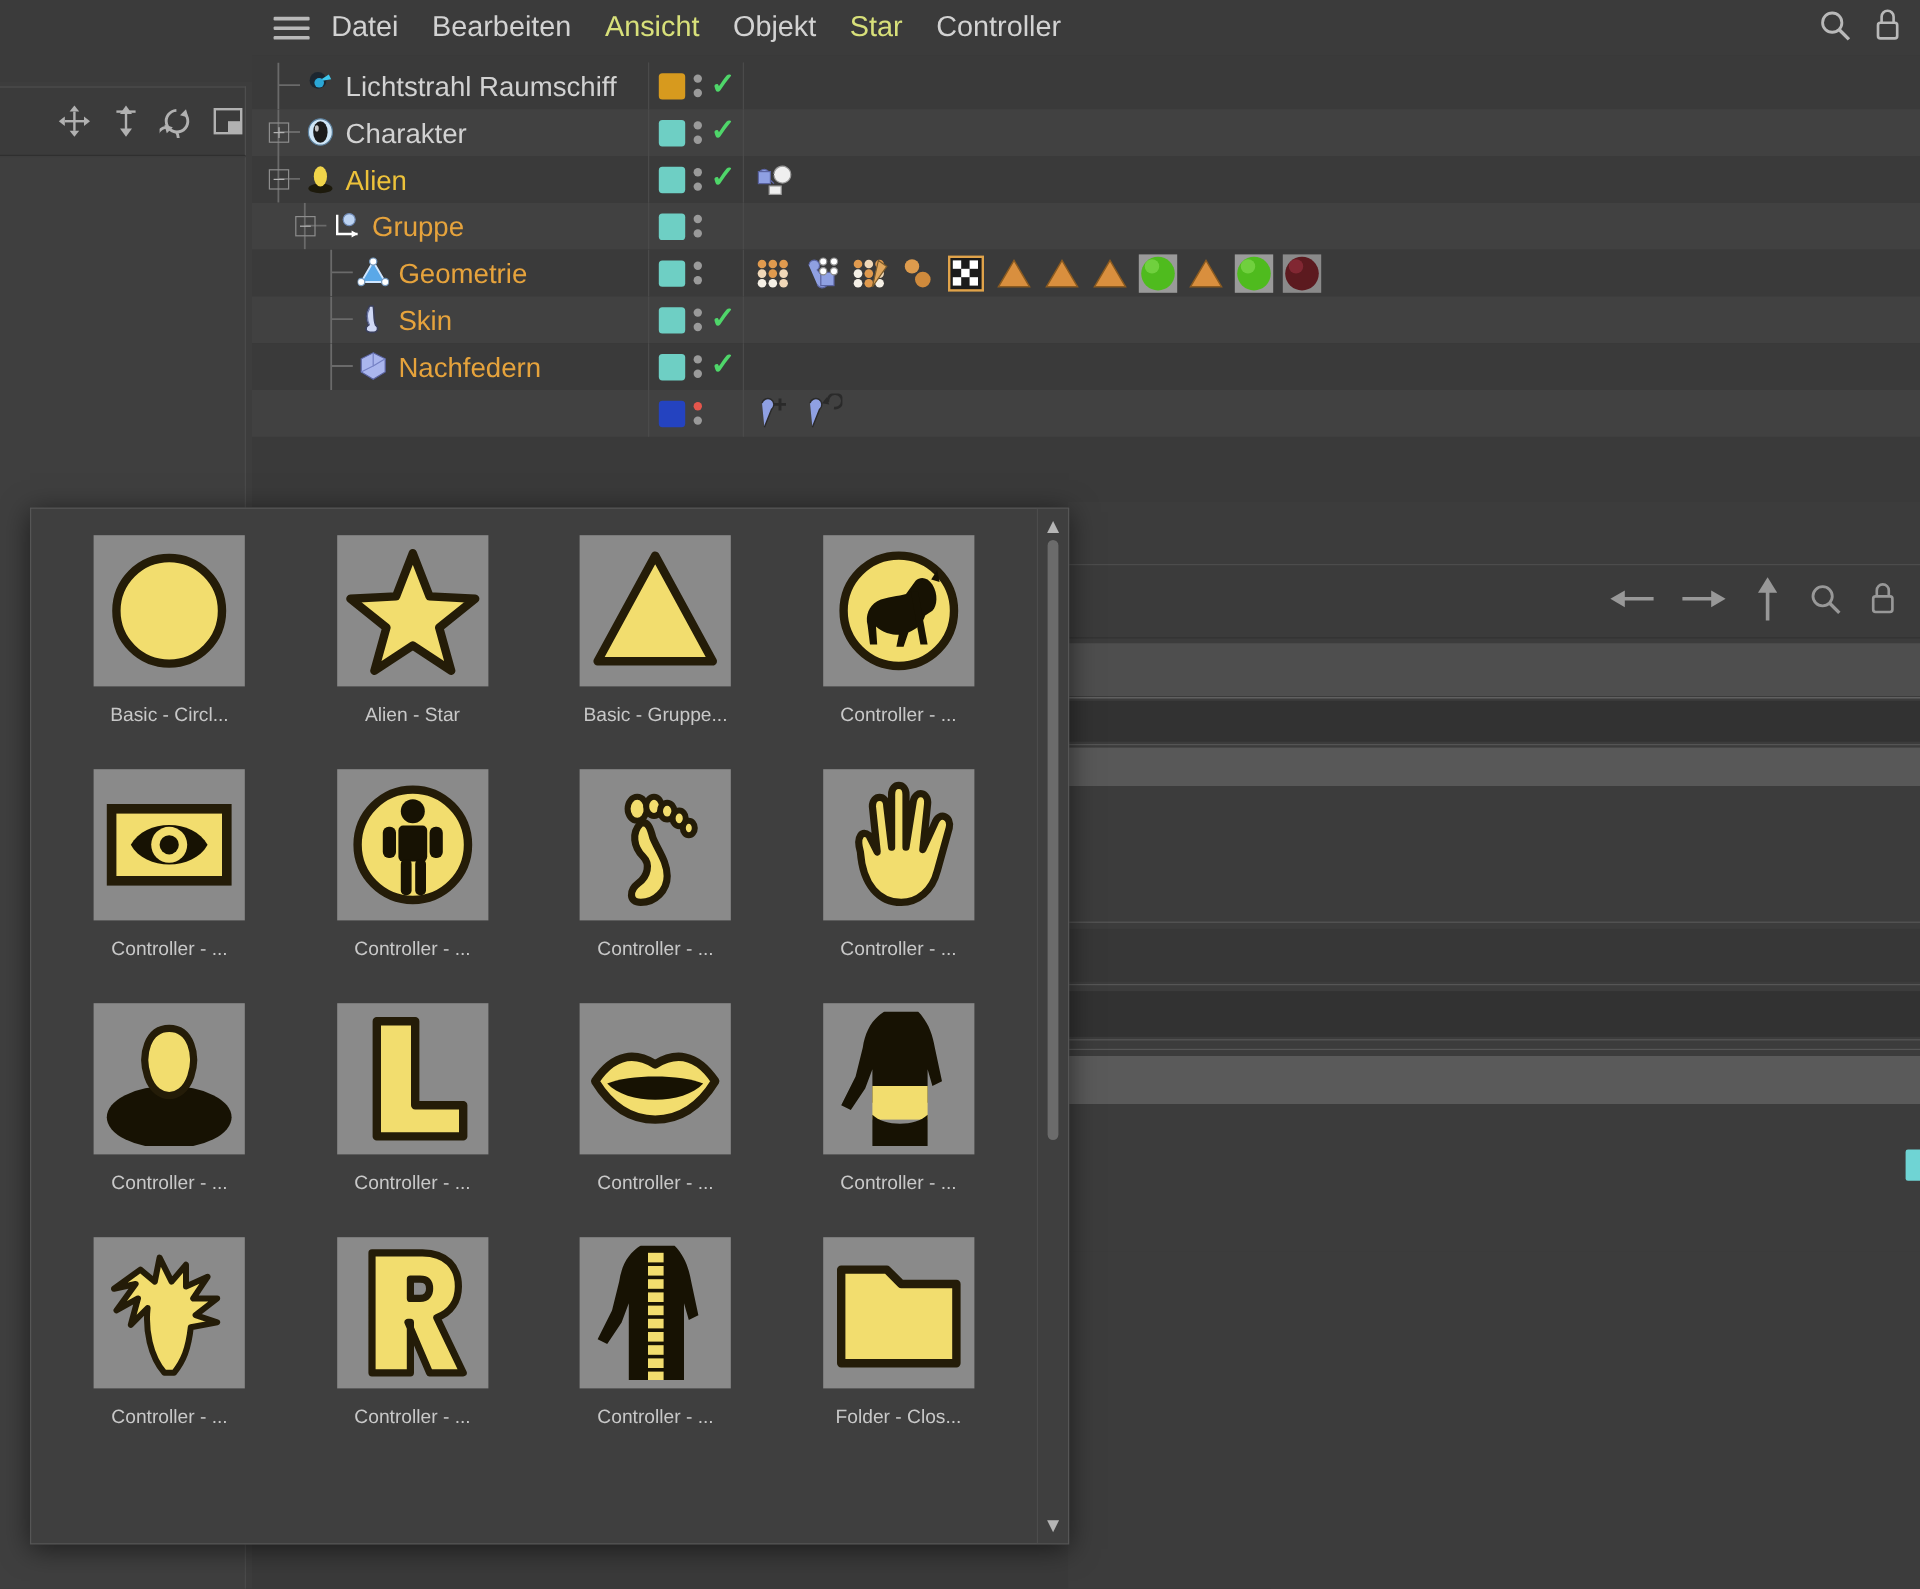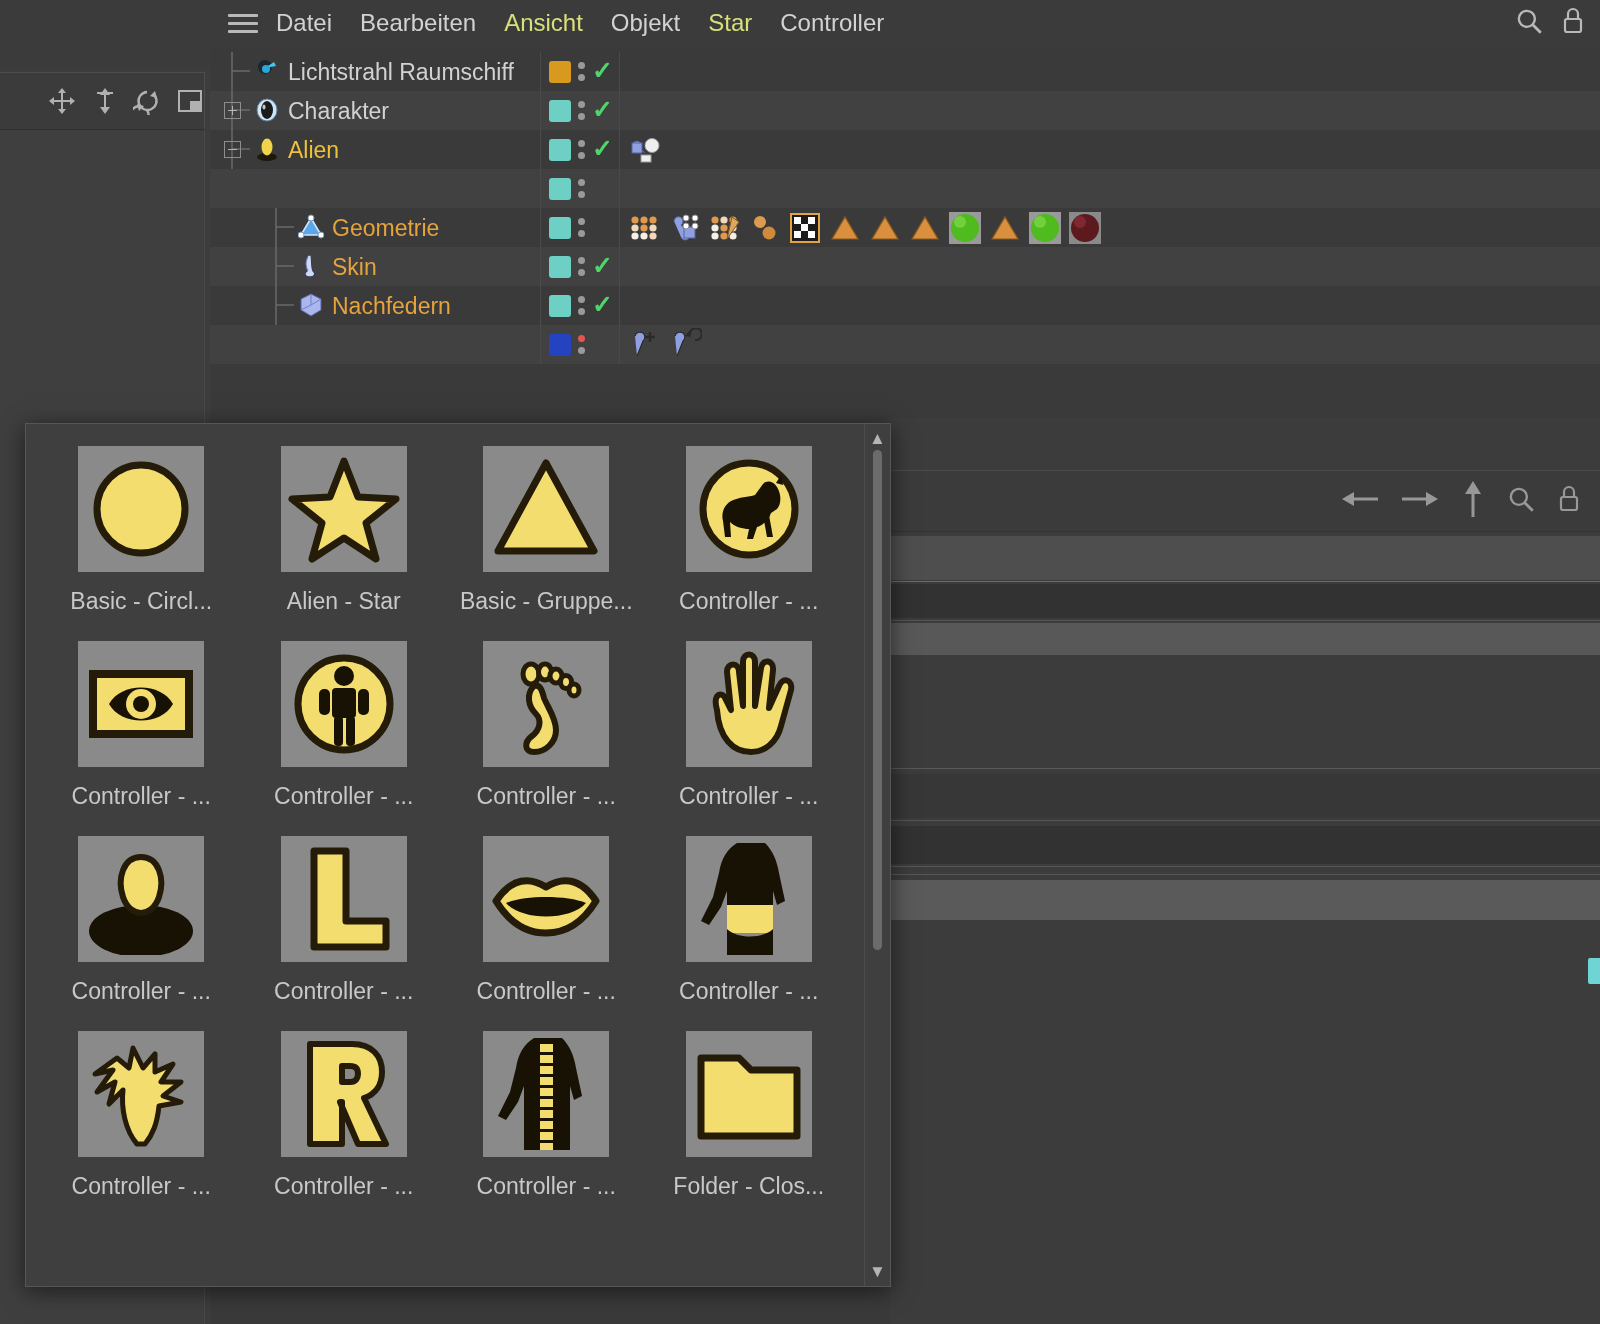--- a/index.html
+++ b/index.html
@@ -264,21 +264,21 @@
   .thumb {
     width: 126px; height: 126px;
     background: #8a8a8a;
     display: flex;
     align-items: center;
     justify-content: center;
     overflow: hidden;
   }
   .cell-label {
     margin-top: 16px;
-    font-size: 23px;
+    font-size: 16px;
     color: #c8c8c8;
     white-space: nowrap;
   }
 
   .dlg-scroll {
     width: 26px;
     background: #3f3f3f;
     border-left: 1px solid #4c4c4c;
     position: relative;
     display: flex;
@@ -484,20 +484,35 @@
           <div class="om-tags">
             <span class="tagico"><svg width="34" height="34" viewBox="0 0 34 34">
         <path d="M4 12 a5 5 0 1 1 9 4 l4 4" fill="#8fa0e2" stroke="#5a63a0"></path>
         <rect x="4" y="10" width="10" height="10" fill="#8fa0e2" stroke="#5a63a0"></rect>
         <path d="M17 12 a7 7 0 1 1 0 1" fill="#efefef" stroke="#9a9a9a"></path>
         <rect x="13" y="22" width="10" height="7" fill="#efefef" stroke="#9a9a9a"></rect>
               </svg></span>
           </div>
         </div>
         <div class="om-row alt">
+          <div class="om-namecell">
+            <div class="om-gutter">
+              <svg width="330" height="39" style="position:absolute;left:0;top:0">
+         <line x1="44" y1="0" x2="44" y2="39" stroke="#6a6a6a" stroke-width="1.5"></line>
+         <line x1="44" y1="19" x2="62" y2="19" stroke="#6a6a6a" stroke-width="1.5"></line>
+       </svg>
+            </div>
+            <div class="expander" style="left: 36px;"></div>
+            <div class="obj-icon" style="left: 66px;"><svg width="26" height="26" viewBox="0 0 26 26">
+                <circle cx="15" cy="8" r="5" fill="#bcd3f2" stroke="#6f8ab5"></circle>
+                <path d="M5 4 V20 H22" fill="none" stroke="#fff" stroke-width="2"></path>
+                <path d="M22 20 L17 17 V23 Z" fill="#fff"></path>
+              </svg></div>
+            <div class="obj-label orange" style="left: 100px;">Gruppe</div>
+          </div>
           <div class="om-ctrl">
             <span class="chip" style="background:#6ecfc4"></span>
        <span class="dots">
          <span class="dot "></span>
          <span class="dot"></span>
        </span>
        <span class="check hidden">✓</span>
           </div>
           <div class="om-tags"></div>
         </div>

